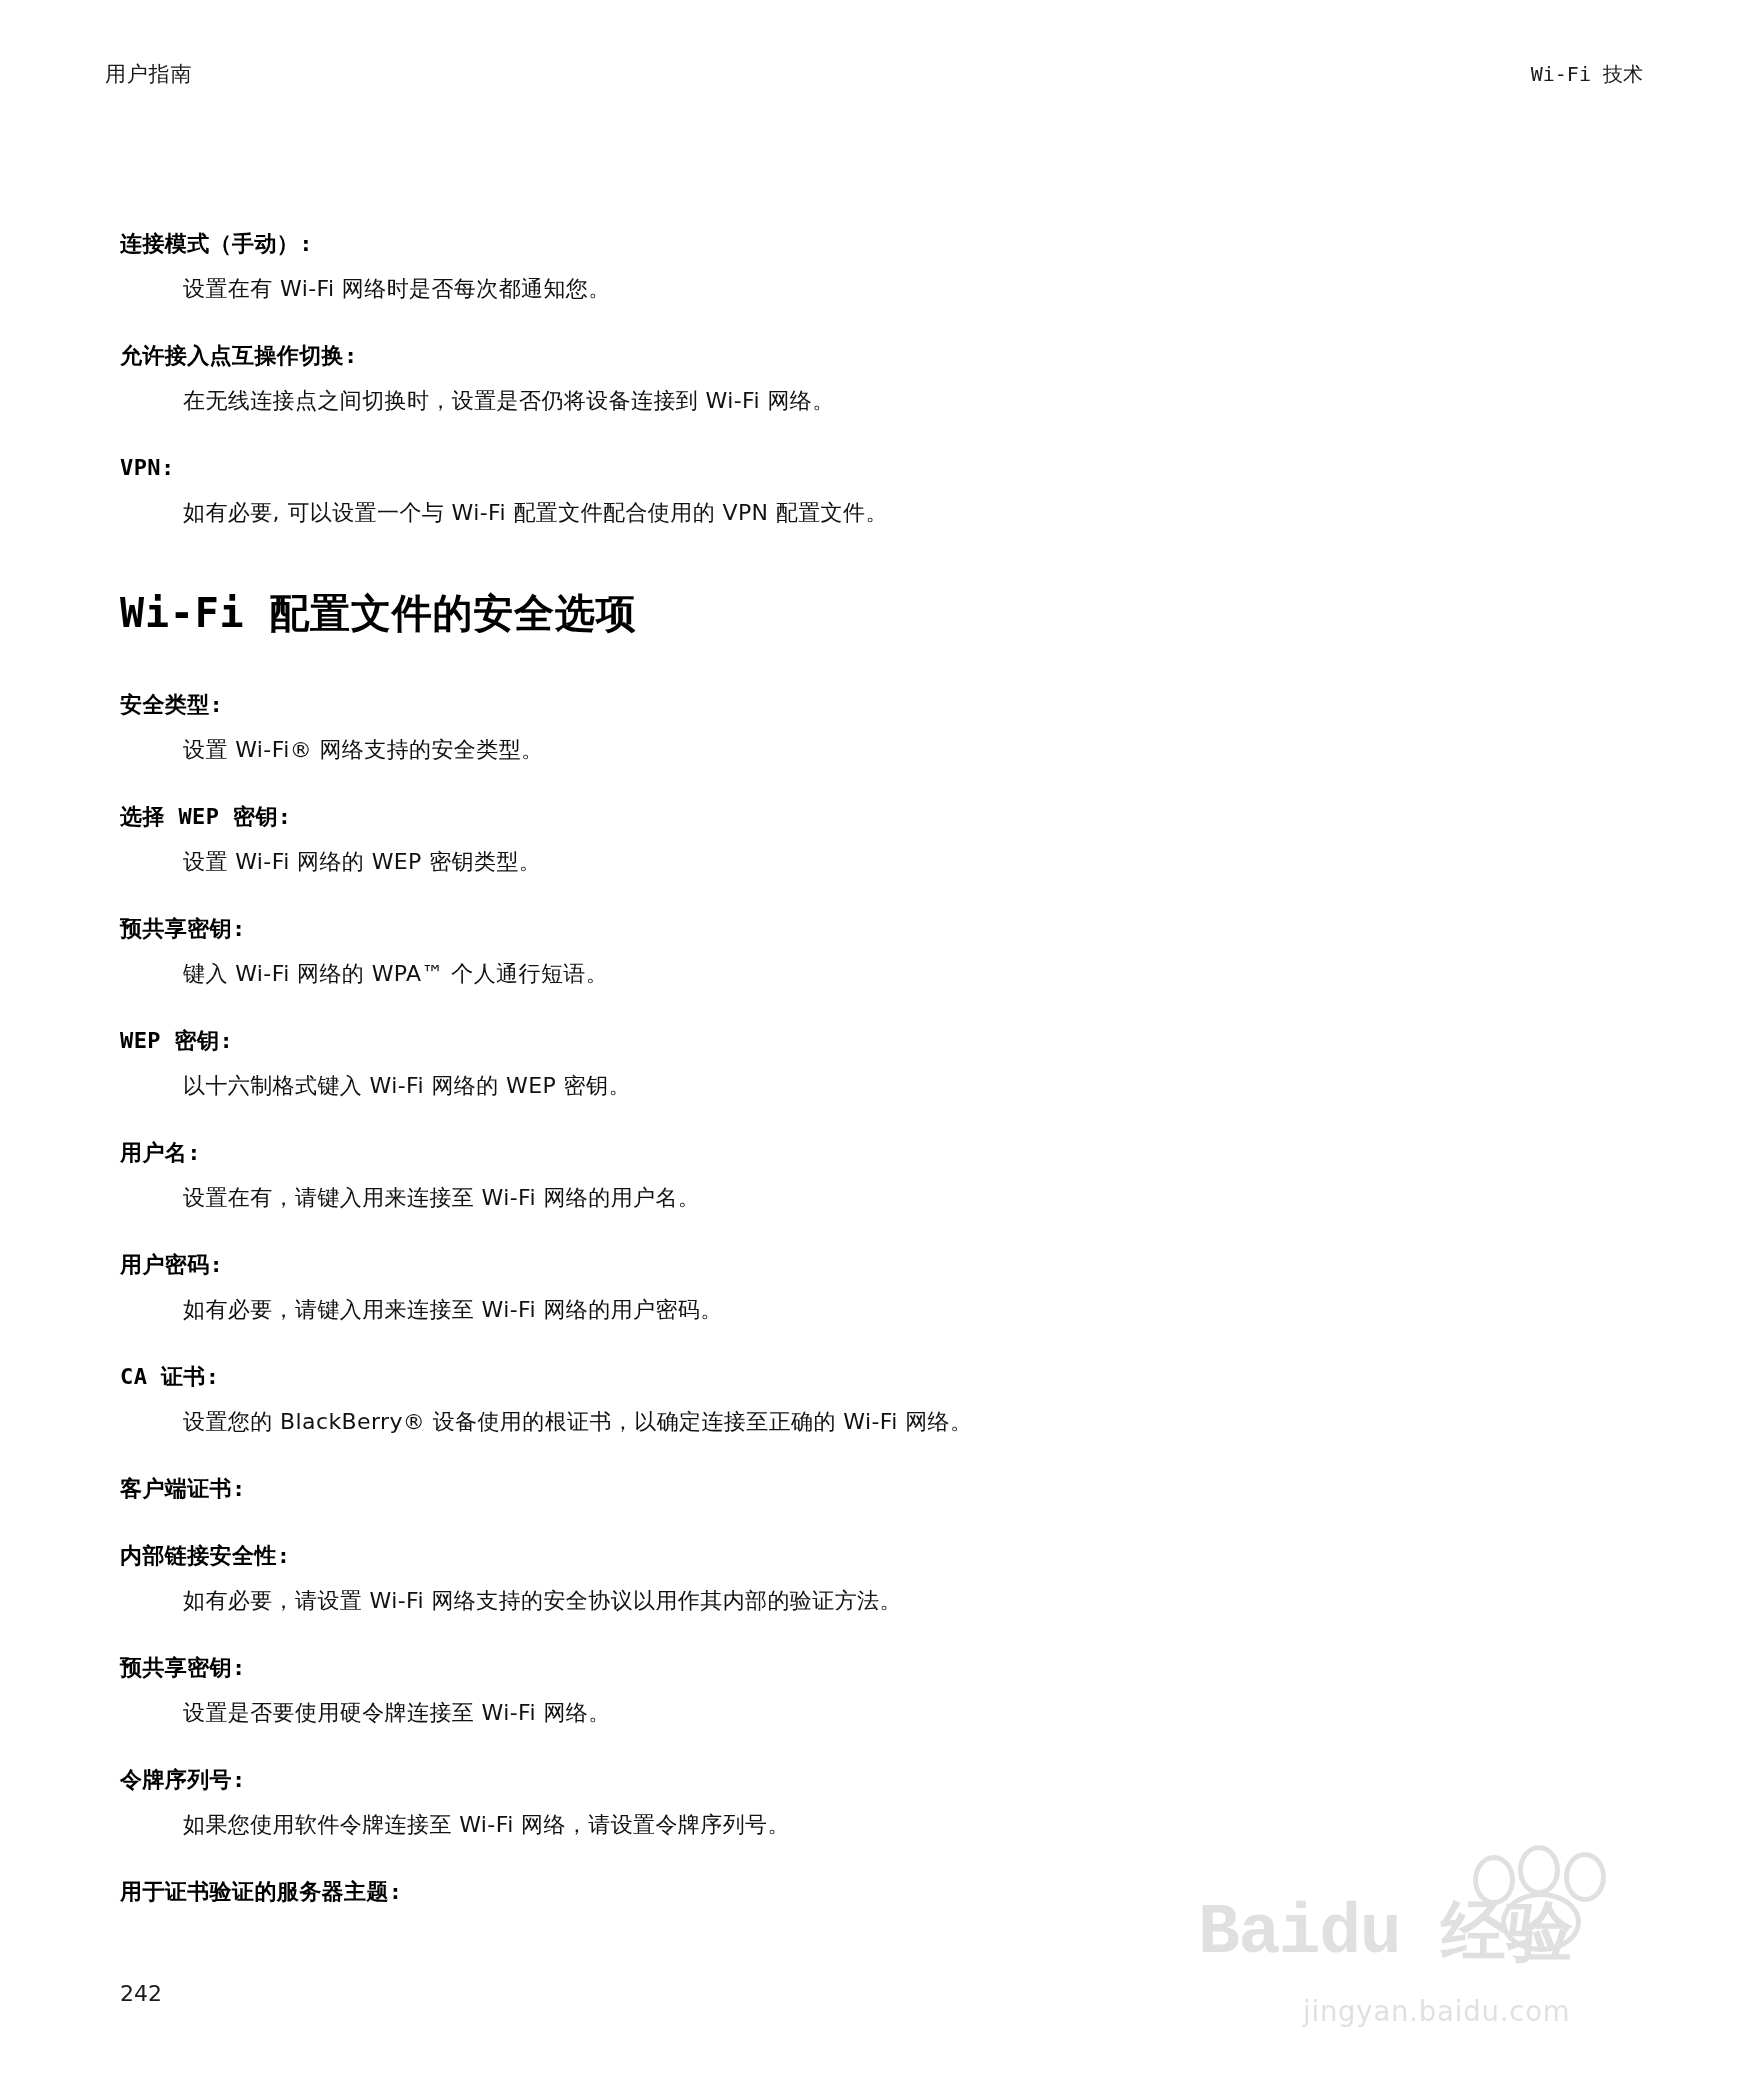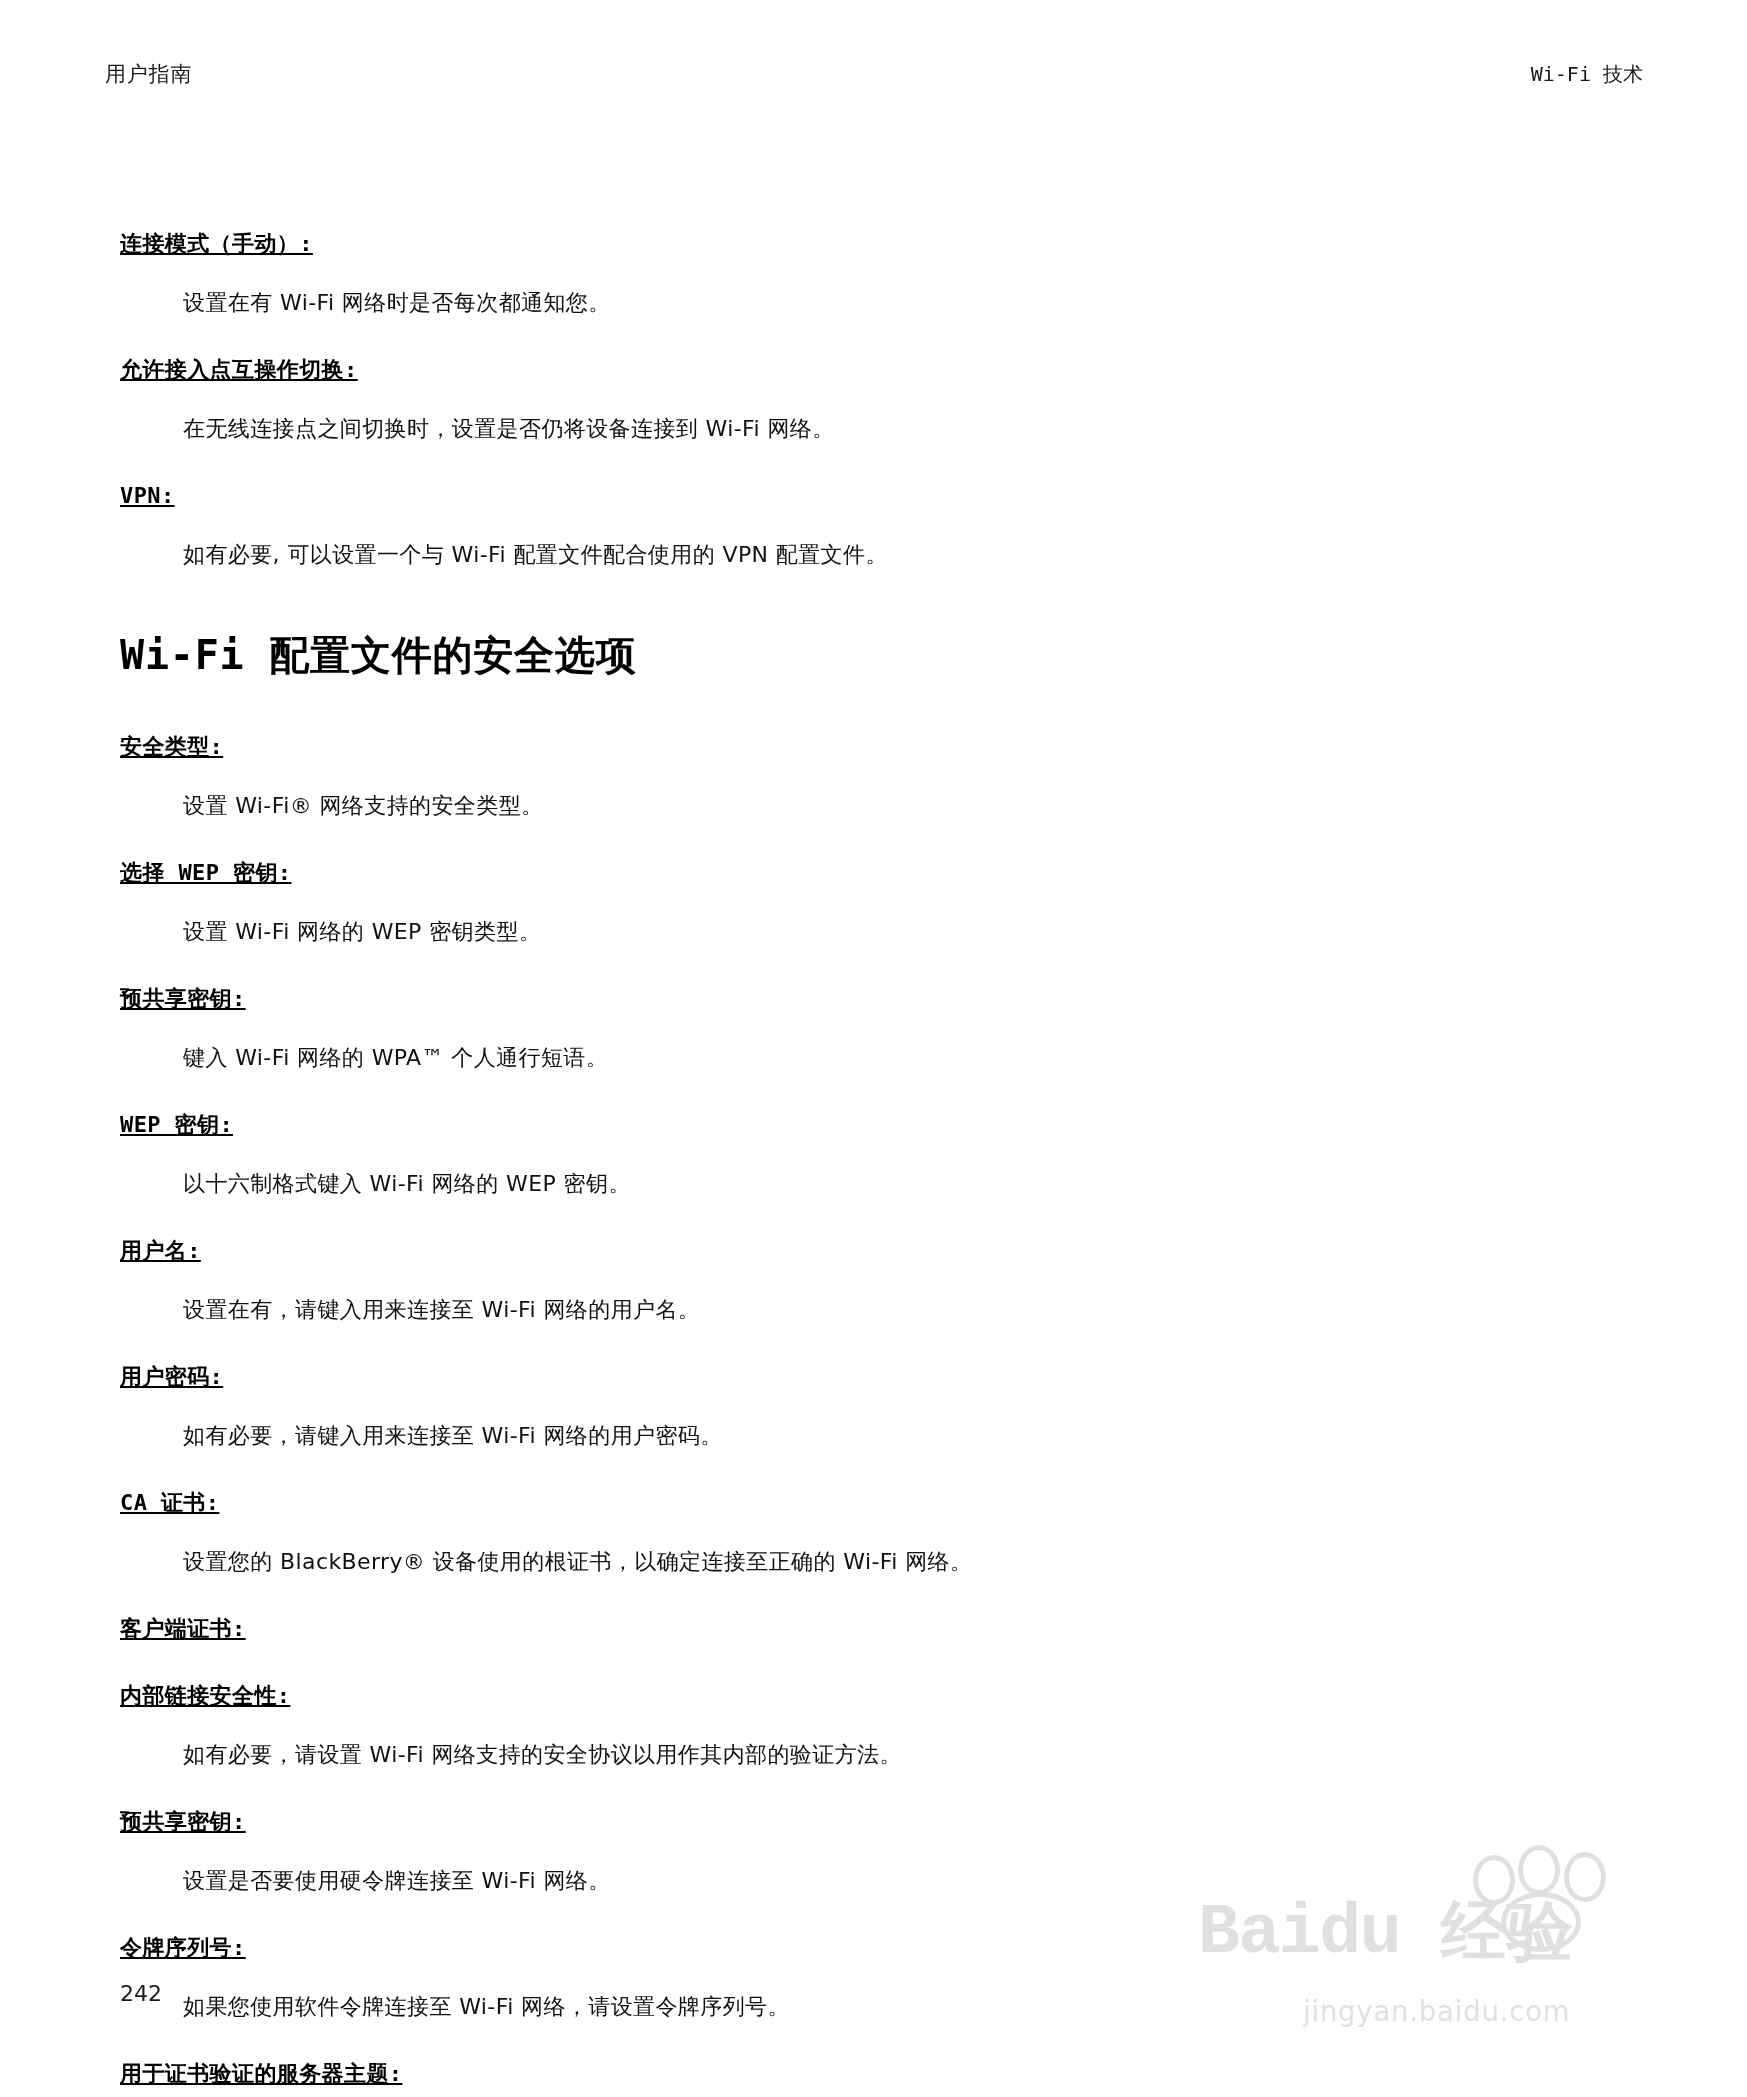--- a/index.html
+++ b/index.html
@@ -48,24 +48,23 @@
   }
 
   .term-block { margin-bottom: 34px; }
   .term {
     font-family: "DejaVu Sans Mono", monospace;
     font-weight: bold;
     font-size: 22px;
     line-height: 1.5;
     letter-spacing: 0.4px;
     color: #000;
-    text-decoration: underline;
   }
   .desc {
-    margin-top: 26px;
+    margin-top: 12px;
     margin-left: 63px;
     font-family: "DejaVu Sans", sans-serif;
     font-size: 22px;
     line-height: 1.5;
     letter-spacing: 0.4px;
     color: #111;
   }
 
   h1.section-title {
     font-family: "DejaVu Sans Mono", monospace;

